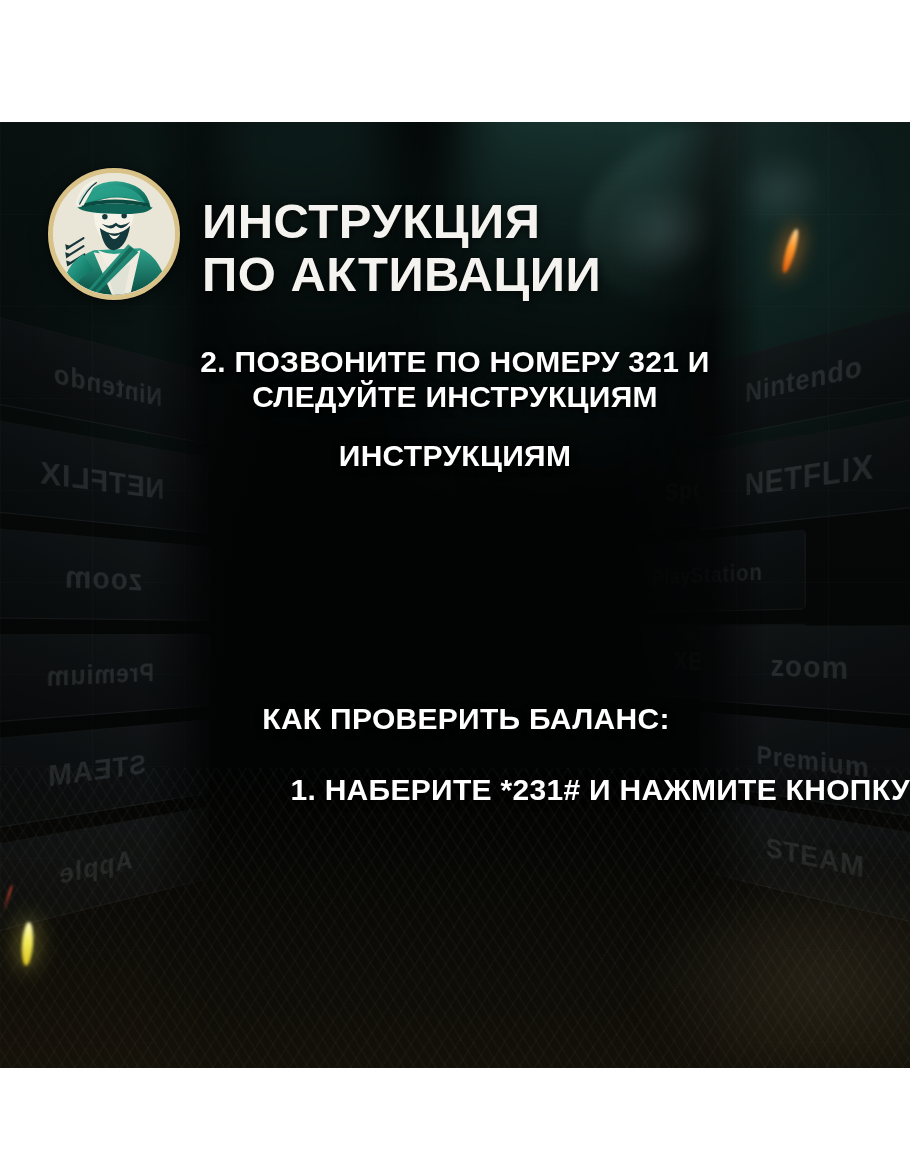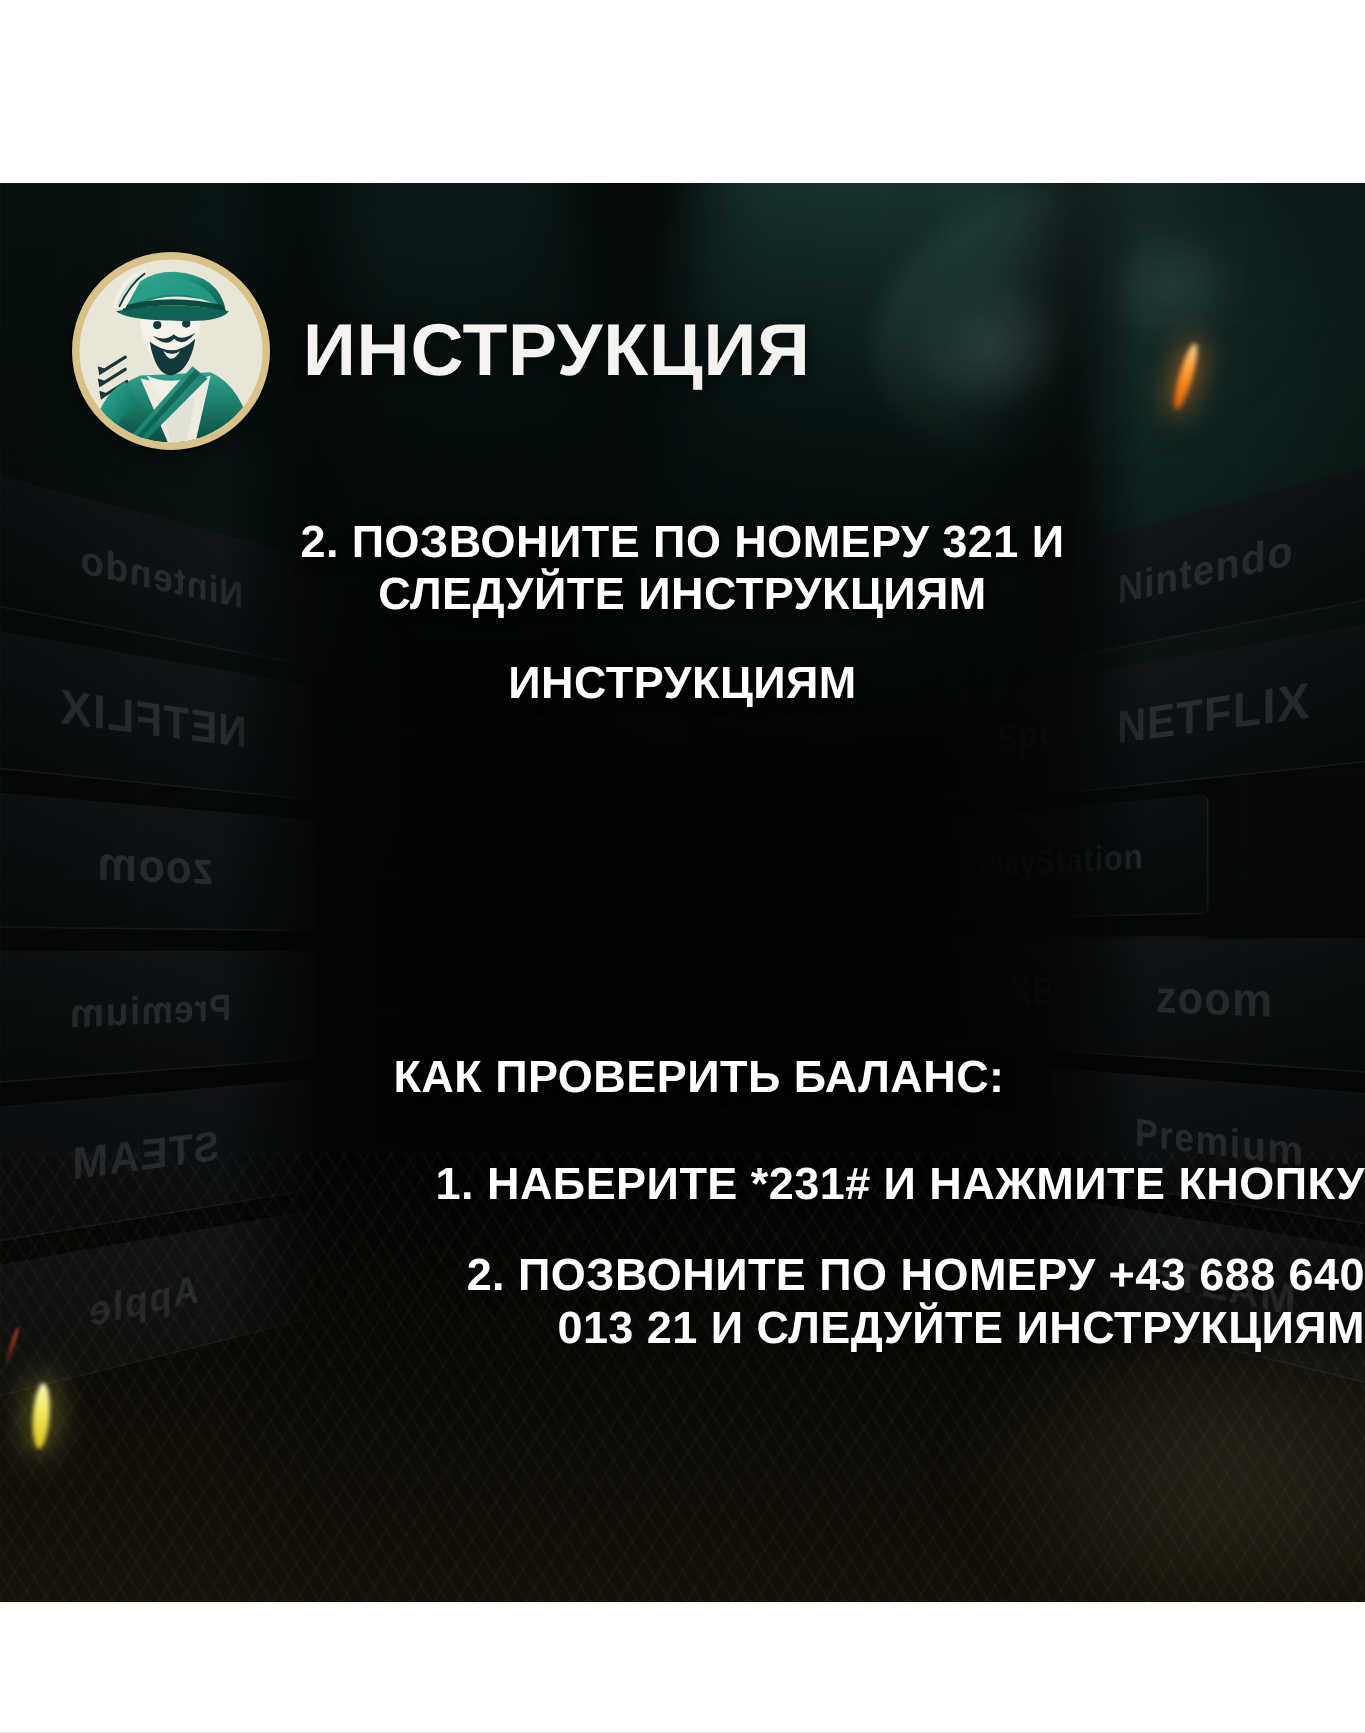--- a/index.html
+++ b/index.html
@@ -202,21 +202,21 @@
     position: absolute;
     inset: 0;
   }
 
   
   .header {
     position: absolute;
     left: 48px;
     top: 46px;
     display: flex;
-    align-items: center;
+    align-items: flex-end;
     gap: 22px;
   }
   .logo-badge {
     width: 122px;
     height: 122px;
     flex: 0 0 122px;
     border-radius: 50%;
     position: relative;
     background: #e8e4d6;
     border: 5px solid #d9c288;
@@ -401,20 +401,21 @@
 
               <path d="M22 32 Q26 10 44 6 Q38 18 30 32 Z" fill="#f4f0e3"></path>
               <path d="M24 30 Q30 14 42 9 Q34 18 27 30 Z" fill="#cfe2dc"></path>
               <path d="M26 31 Q33 16 43 9" stroke="#14393c" stroke-width="1.2" fill="none"></path>
             </g>
           </svg>
         </div>
 
         <div class="title-block">
           <span class="t-line">ИНСТРУКЦИЯ</span>
+          <span class="t-line">ПО АКТИВАЦИИ</span>
         </div>
       </div>
 
       <div class="steps">
 
 
         <div class="step step-b">
           <span class="ln">2. ПОЗВОНИТЕ ПО НОМЕРУ 321 И</span>
           <span class="ln">СЛЕДУЙТЕ ИНСТРУКЦИЯМ</span>
         </div>
@@ -423,21 +424,17 @@
           <span class="ln">ИНСТРУКЦИЯМ</span>
         </div>
       </div>
 
       <div class="section-head">КАК ПРОВЕРИТЬ БАЛАНС:</div>
 
       <div class="balance-steps">
         <div class="bstep first">
           <span class="ln">1. НАБЕРИТЕ *231# И НАЖМИТЕ КНОПКУ</span>
         </div>
-        <div class="bstep">
-          <span class="ln">2. ПОЗВОНИТЕ ПО НОМЕРУ +43 688 640</span>
-          <span class="ln">013 21 И СЛЕДУЙТЕ ИНСТРУКЦИЯМ</span>
-        </div>
       </div>
 
     </div>
   </div>
 </div>
 
 </body></html>

